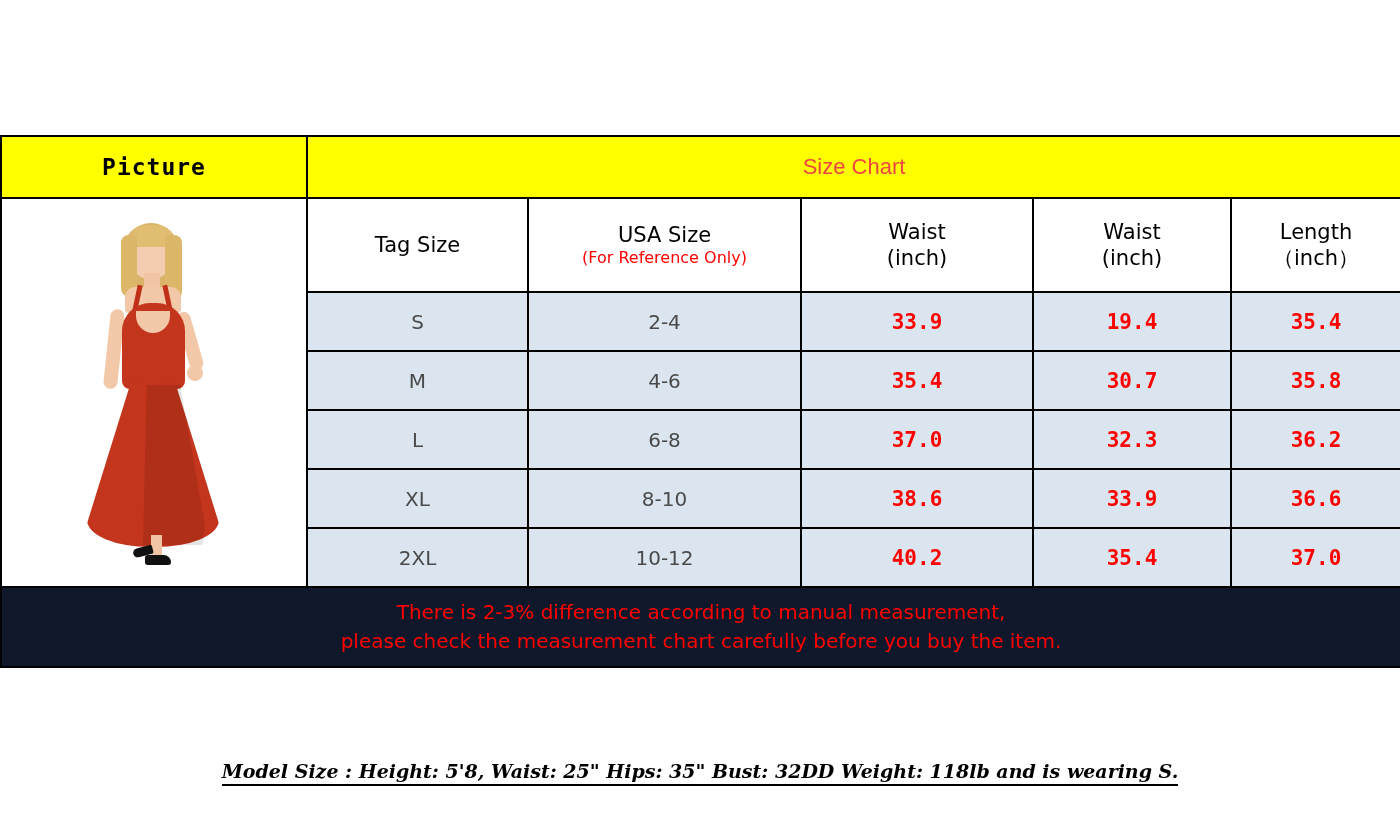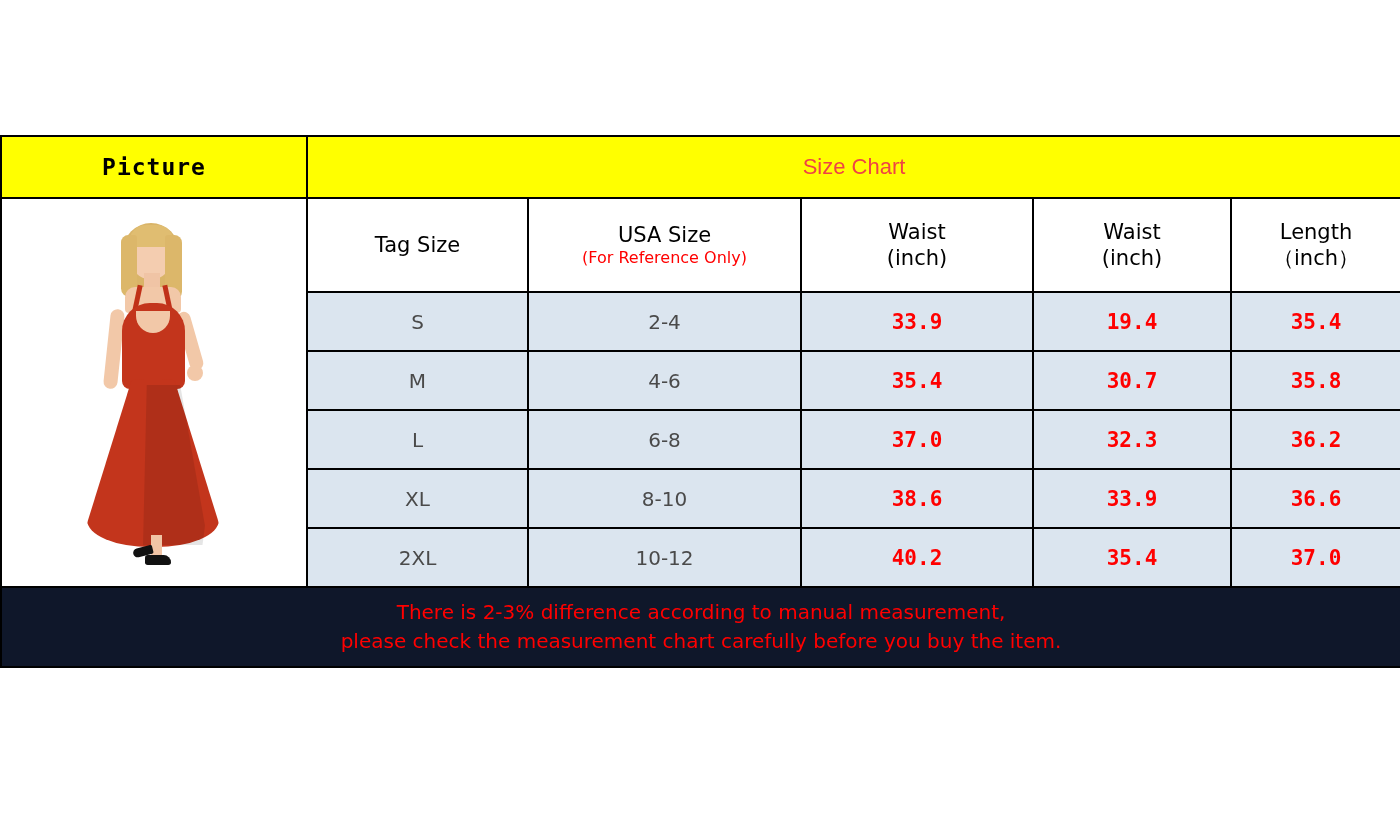--- a/index.html
+++ b/index.html
@@ -359,14 +359,17 @@
         <tr>
           <td class="note-cell" colspan="6">
             <div>There is 2-3% difference according to manual measurement,</div>
             <div>please check the measurement chart carefully before you buy the item.</div>
           </td>
         </tr>
       </tbody>
     </table>
   </div>
 
+  <div class="footer">
+    <span class="footer-text">Model Size : Height: 5'8, Waist: 25" Hips: 35" Bust: 32DD Weight: 118lb and is wearing S.</span>
+  </div>
 
 </div>
 
 </body></html>

